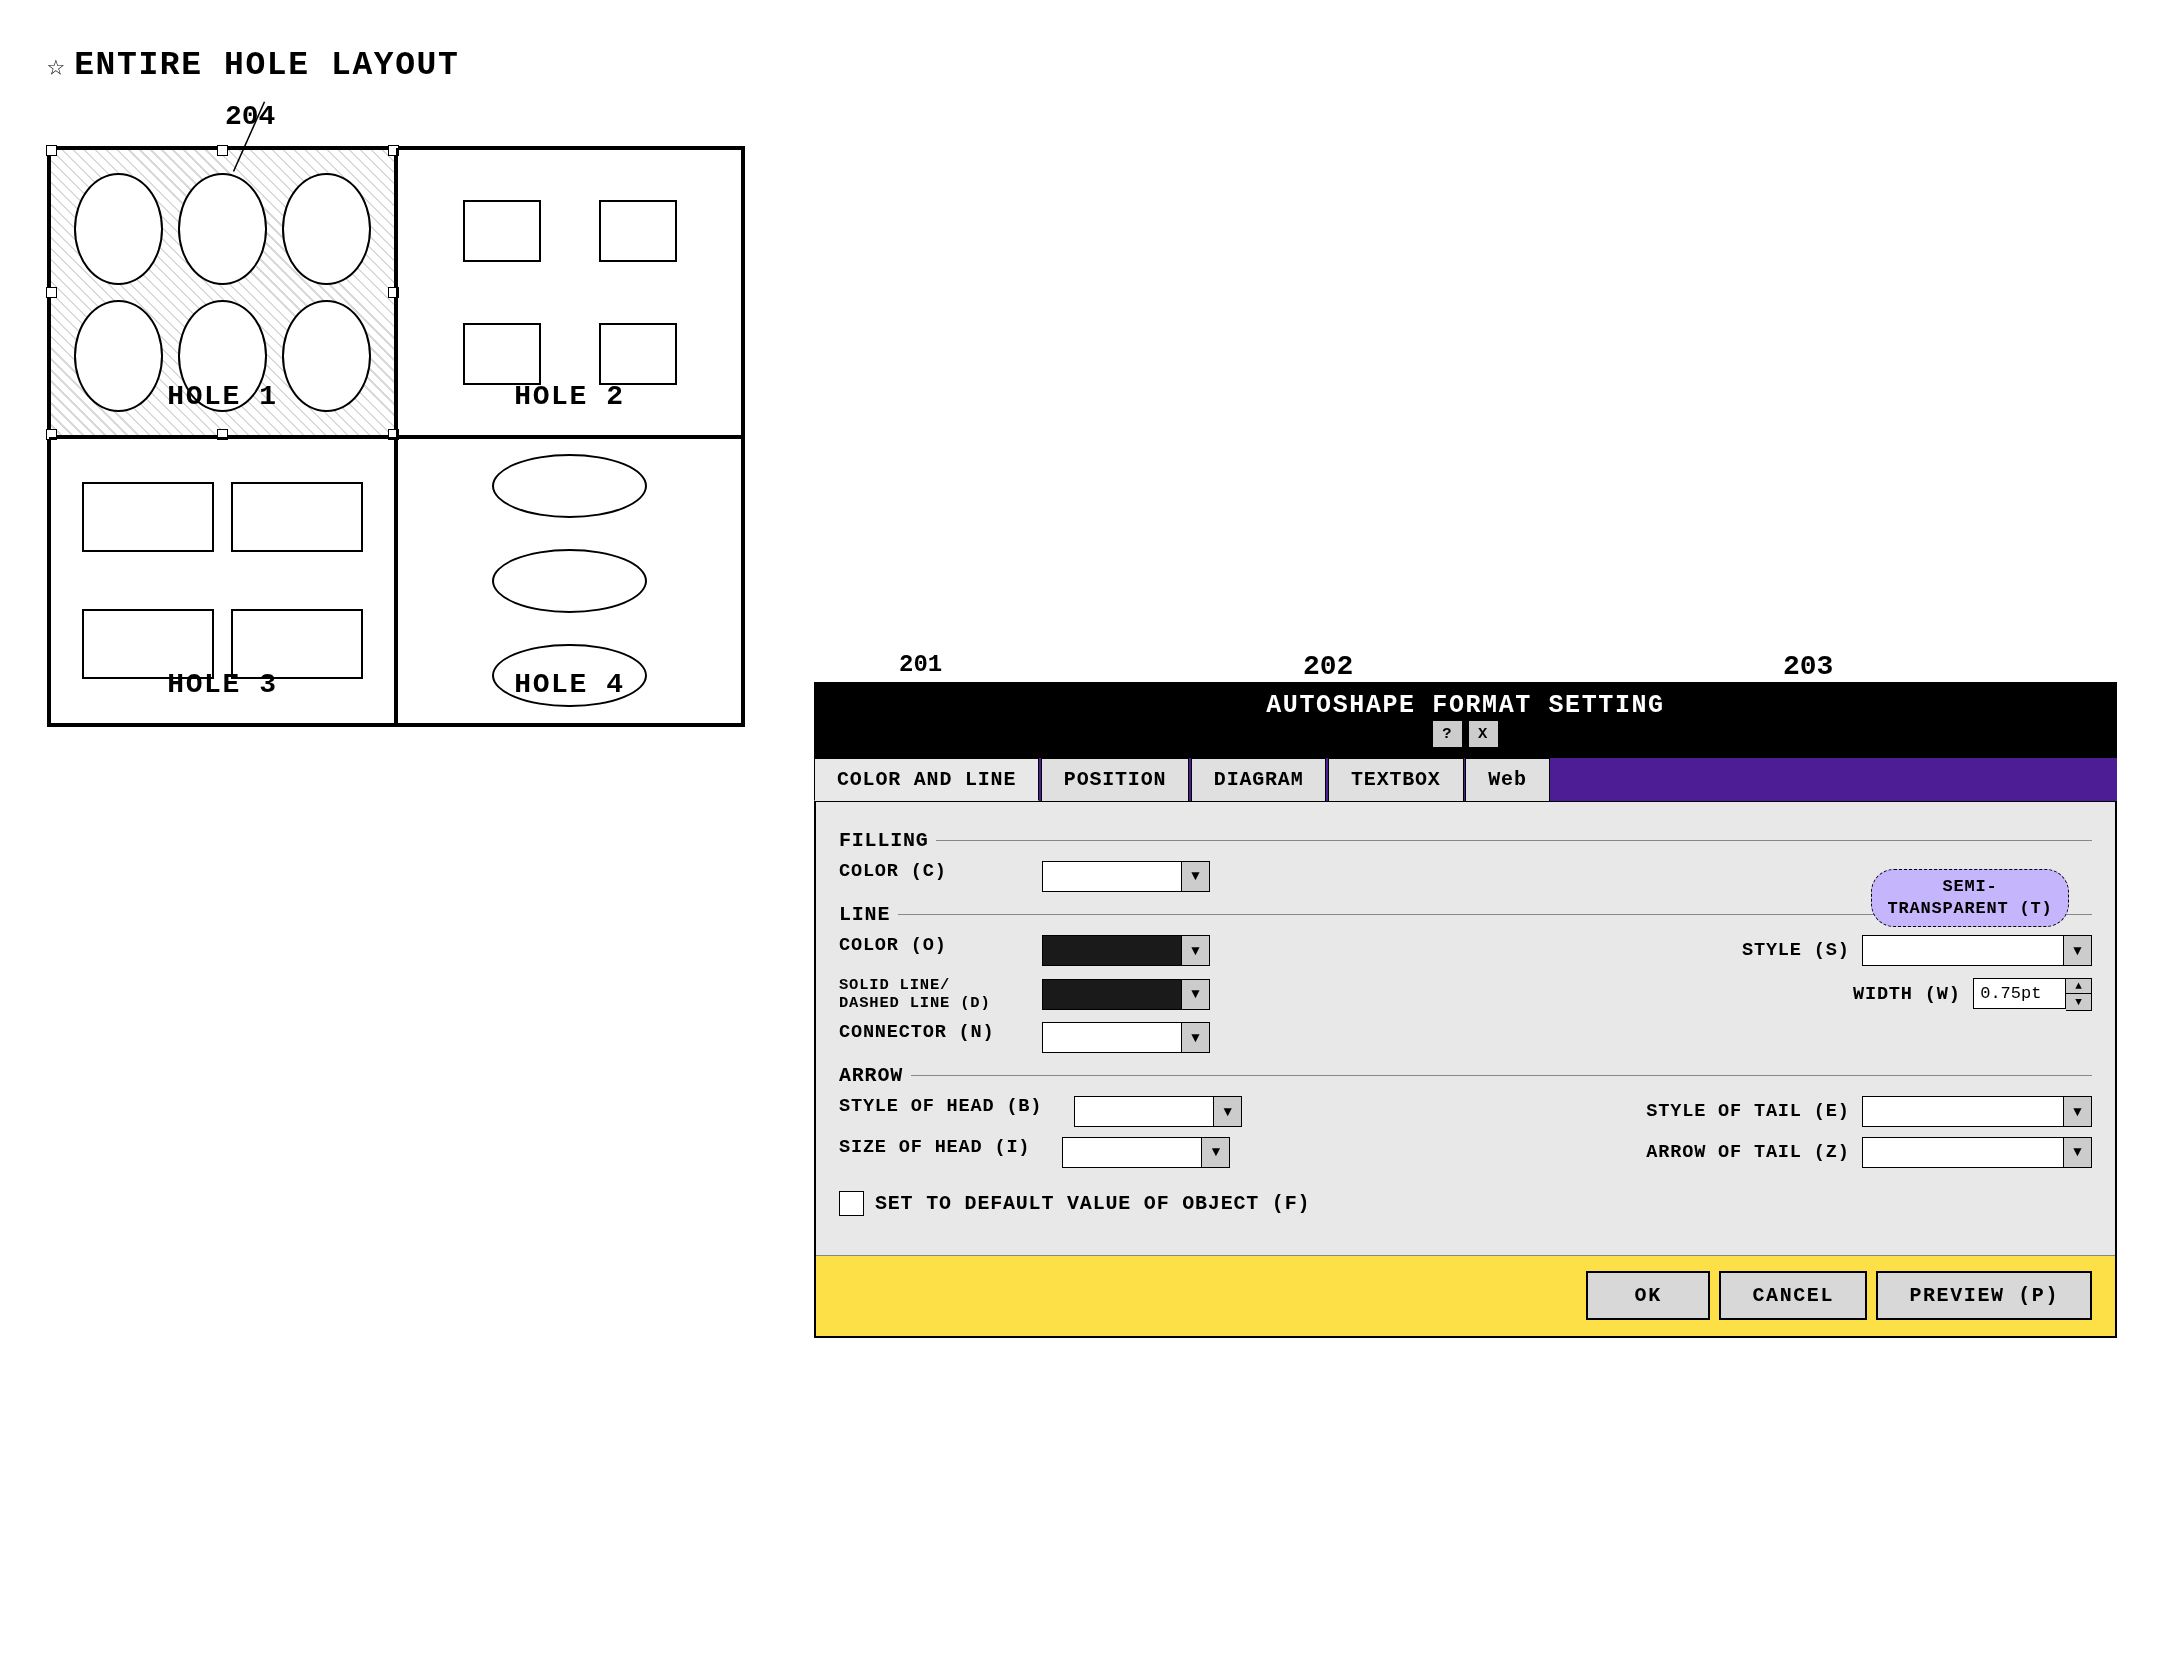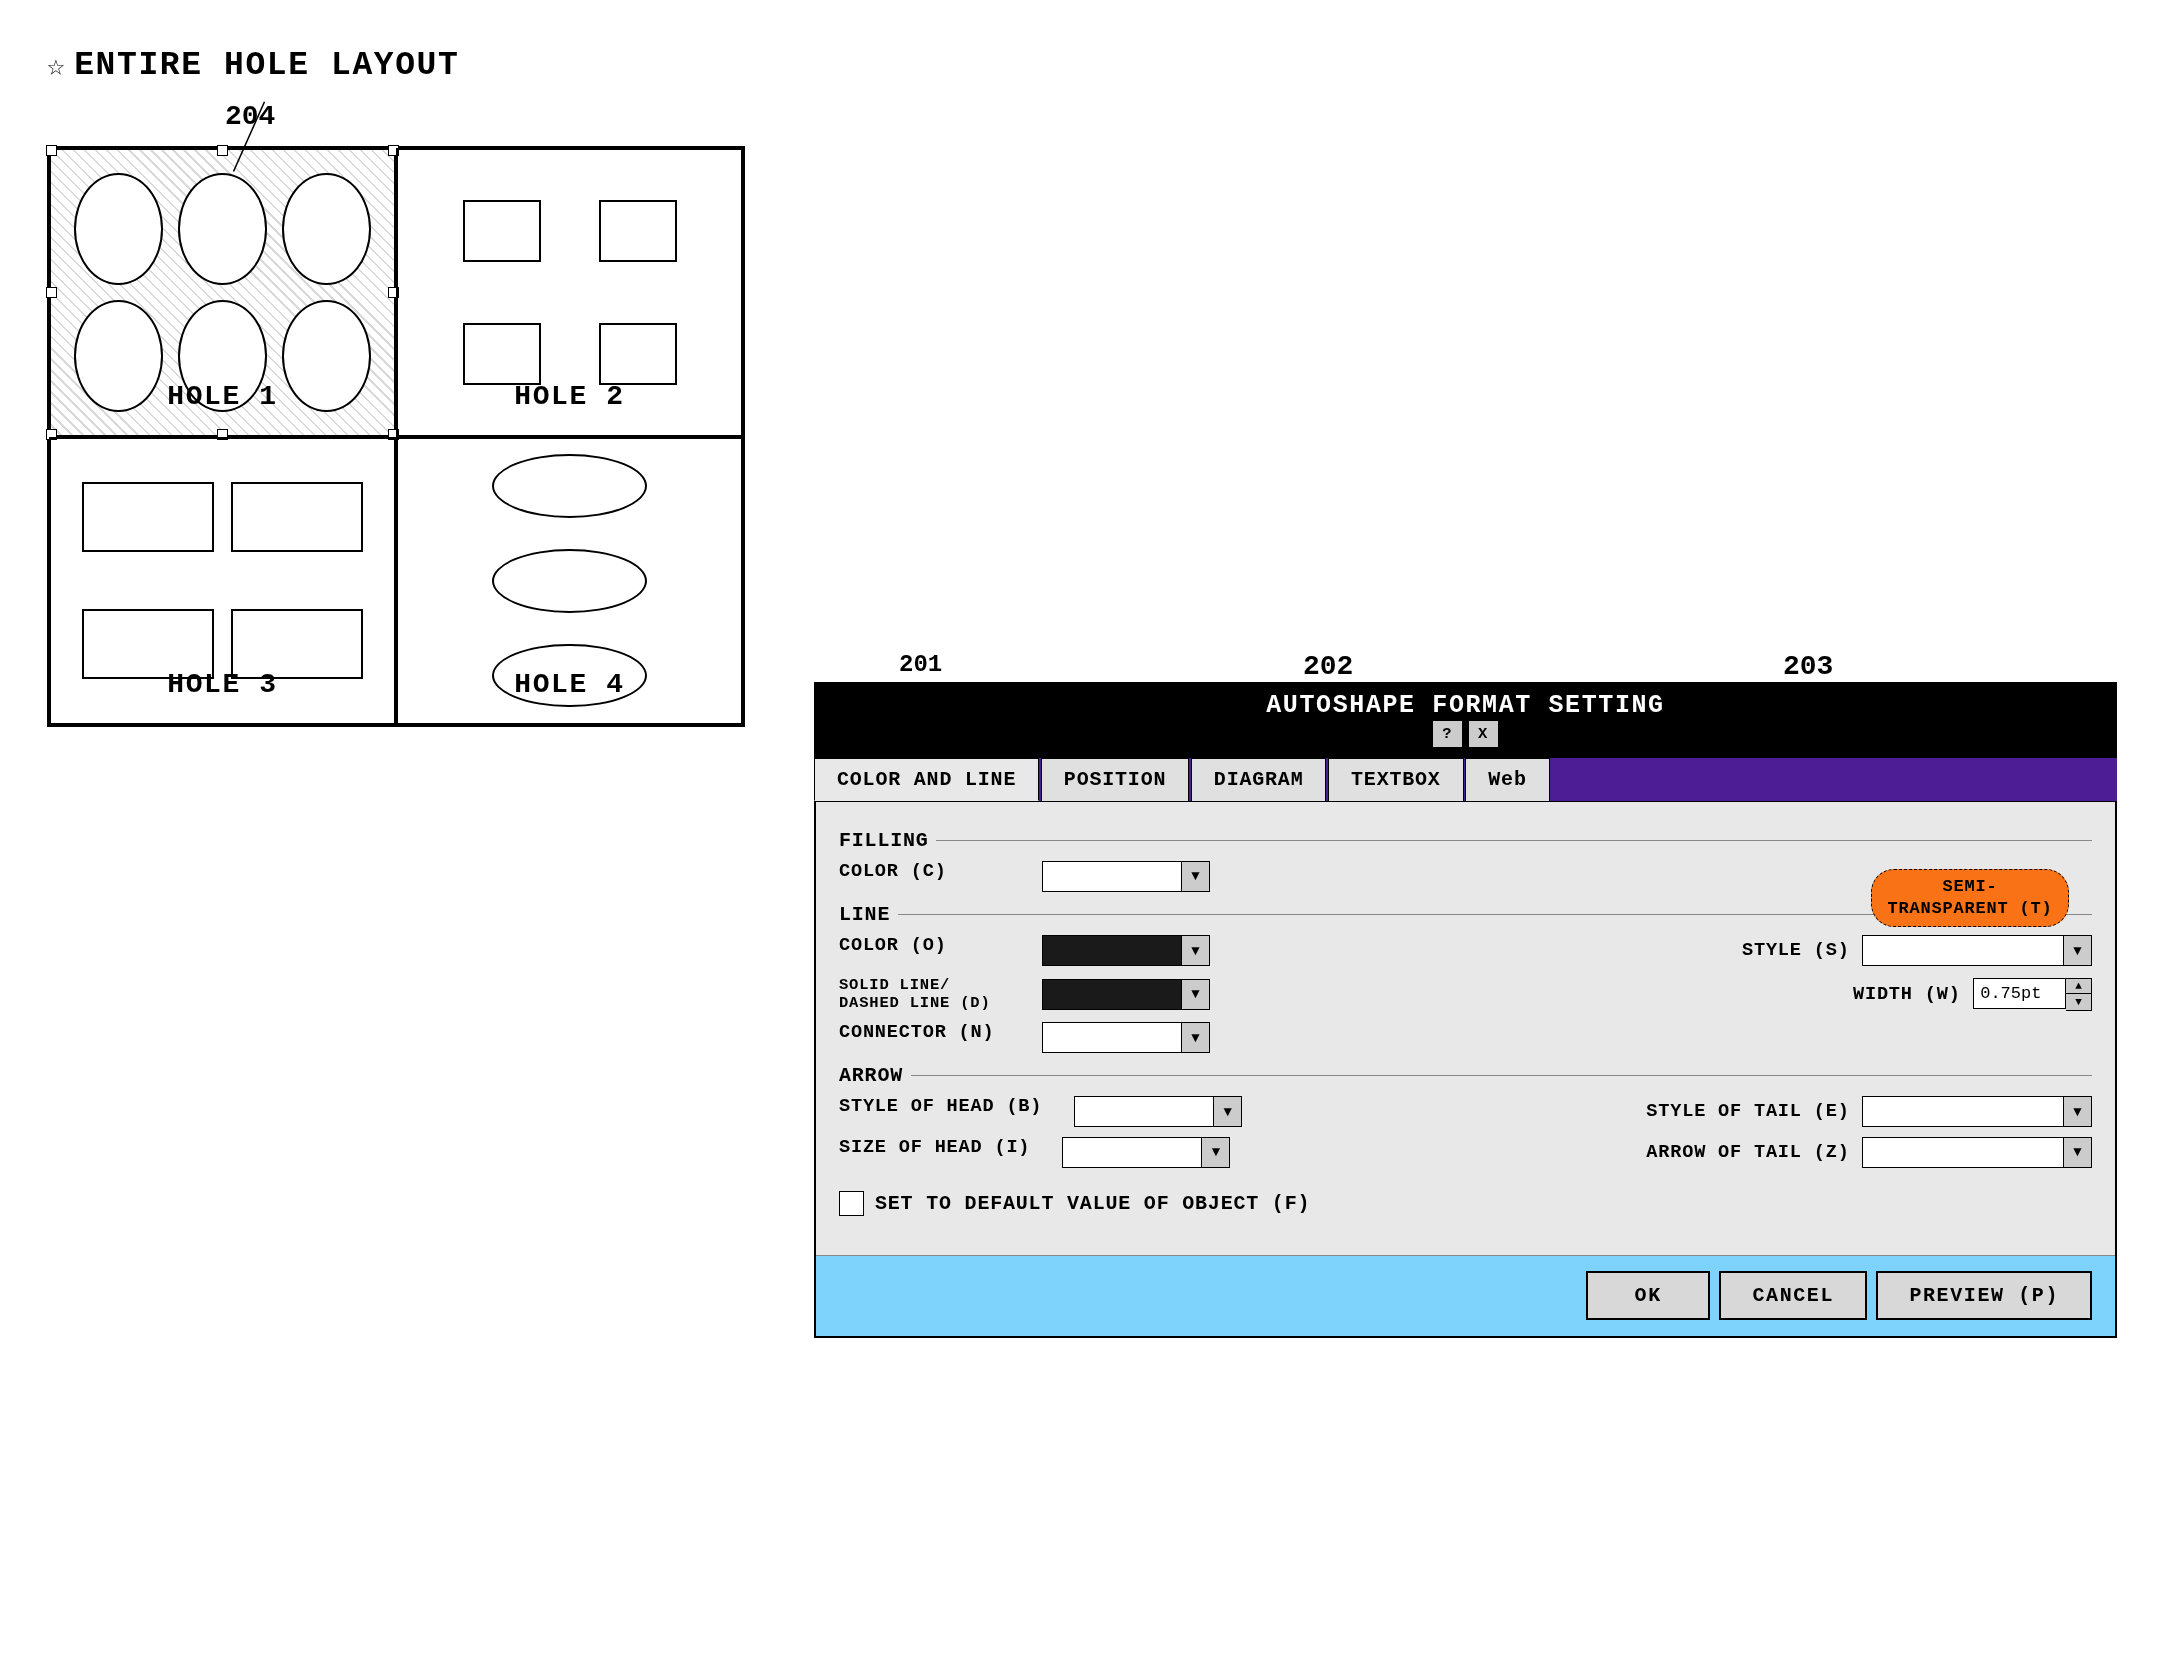--- a/index.html
+++ b/index.html
@@ -387,21 +387,21 @@
       right: 23px;
       top: 7.8px;
       border: 1.6px dashed #000;
       border-radius: 23px;
       padding: 6.2px 15.5px;
       font-size: 17px;
       font-weight: bold;
       letter-spacing: 0.8px;
       line-height: 1.3;
       text-align: center;
-      background: #f97316;
+      background: #c4b5fd;
     }
 
     .filling-section {
       position: relative;
     }
 
     
     .checkbox-row {
       display: flex;
       align-items: center;
@@ -427,21 +427,21 @@
       letter-spacing: 0.8px;
     }
 
     
     .dialog-footer {
       display: flex;
       justify-content: flex-end;
       gap: 9.3px;
       padding: 15.5px 23px;
       border-top: 0.8px solid #888;
-      background: #7dd3fc;
+      background: #fde047;
     }
 
     .dialog-button {
       border: 2.3px solid #000;
       background: #d8d8d8;
       font-size: 20px;
       font-weight: bold;
       letter-spacing: 1.6px;
       padding: 11px 31px;
       cursor: pointer;

